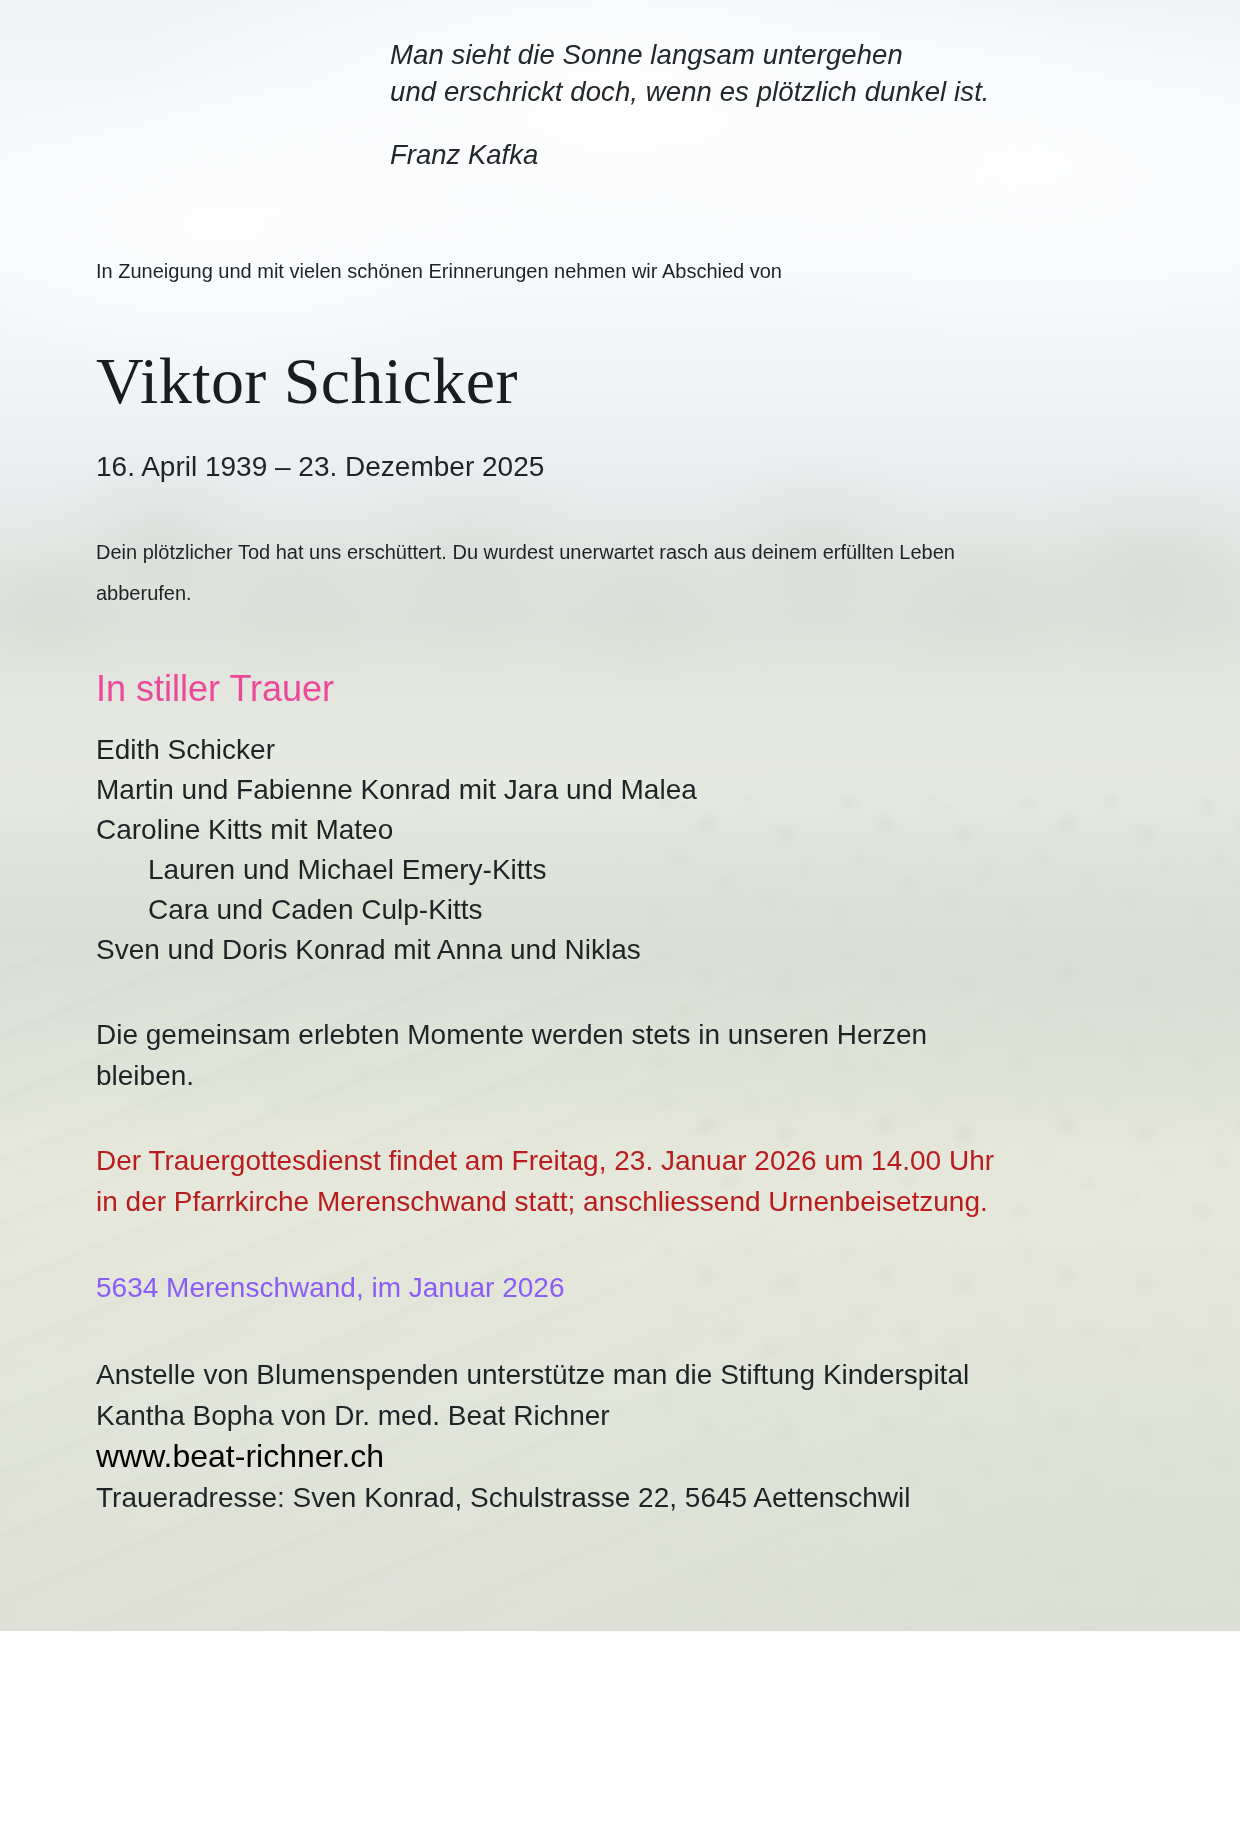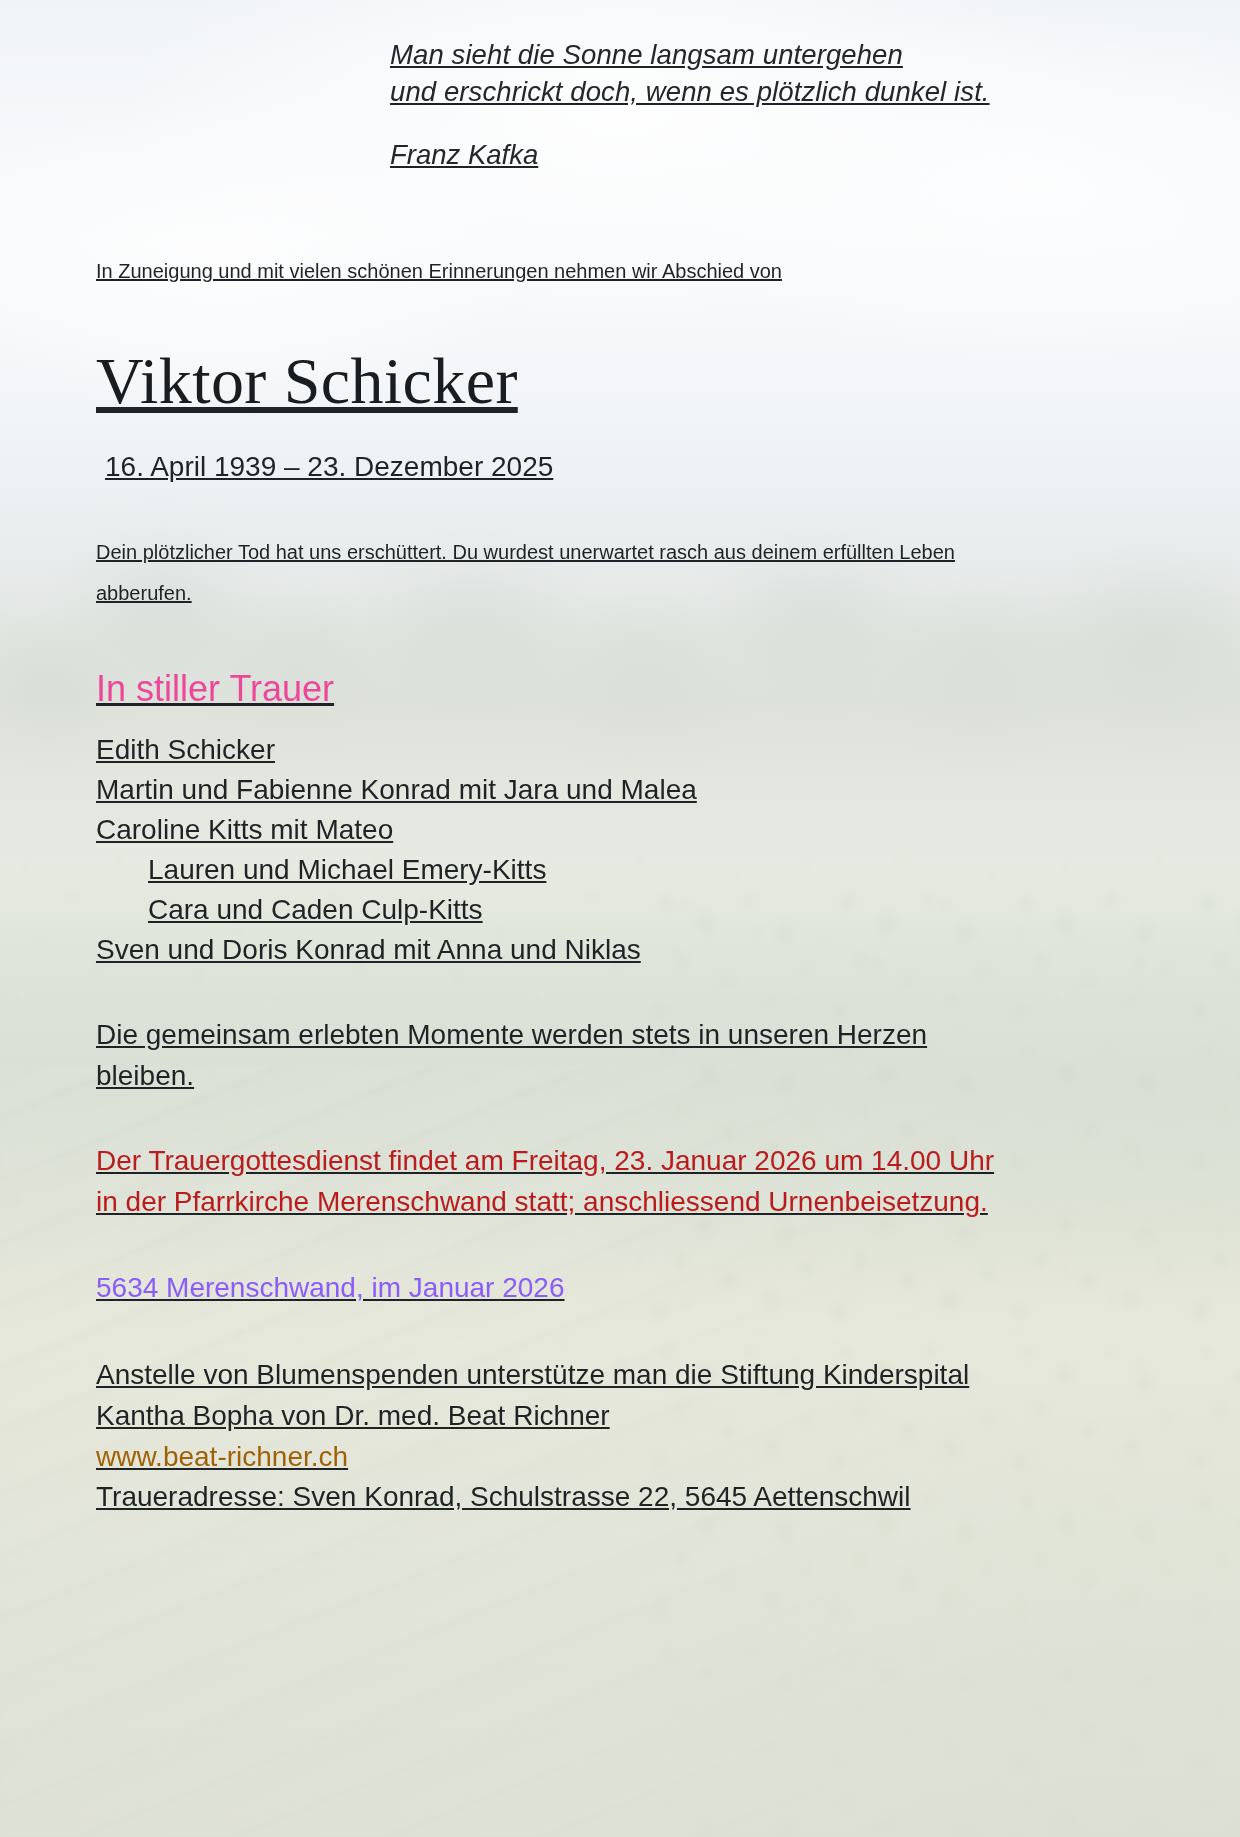--- a/index.html
+++ b/index.html
@@ -4,25 +4,24 @@
 <style>
   html, body {
     margin: 0;
     padding: 0;
     background: #ffffff;
   }
 
   .card {
     position: relative;
     width: 1240px;
-    height: 1837px;
+    height: 1631px;
     overflow: hidden;
     font-family: "Liberation Sans", sans-serif;
     color: #1f2326;
-    text-decoration: underline;
   }
 
   
   .bg {
     position: absolute;
     inset: 0;
     z-index: 0;
     background:
       
       radial-gradient(ellipse 700px 300px at 50% 6%, rgba(255,255,255,0.92) 0%, rgba(255,255,255,0.0) 70%),
@@ -215,21 +214,20 @@
     letter-spacing: 0.4px;
     color: #1a1d20;
     margin-top: 50px;
   }
 
   .life-dates {
     margin-top: 28px;
     font-size: 28px;
     line-height: 38px;
     color: #1f2326;
-    margin-left: 9px;
   }
 
   .para {
     margin-top: 46px;
     font-size: 20px;
     line-height: 41px;
     color: #1f2326;
     max-width: 910px;
   }
 
@@ -280,23 +278,23 @@
 
   .donation {
     margin-top: 46px;
     font-size: 28px;
     line-height: 41px;
     color: #1f2326;
     max-width: 880px;
   }
 
   .donation-link {
-    font-size: 28px;
-    line-height: 41px;
-    color: #a16207;
+    font-size: 32px;
+    line-height: 41px;
+    color: #000000;
     text-decoration: none;
   }
 
   .condolence-address {
     font-size: 28px;
     line-height: 40px;
     color: #1f2326;
     white-space: nowrap;
   }
 </style>

